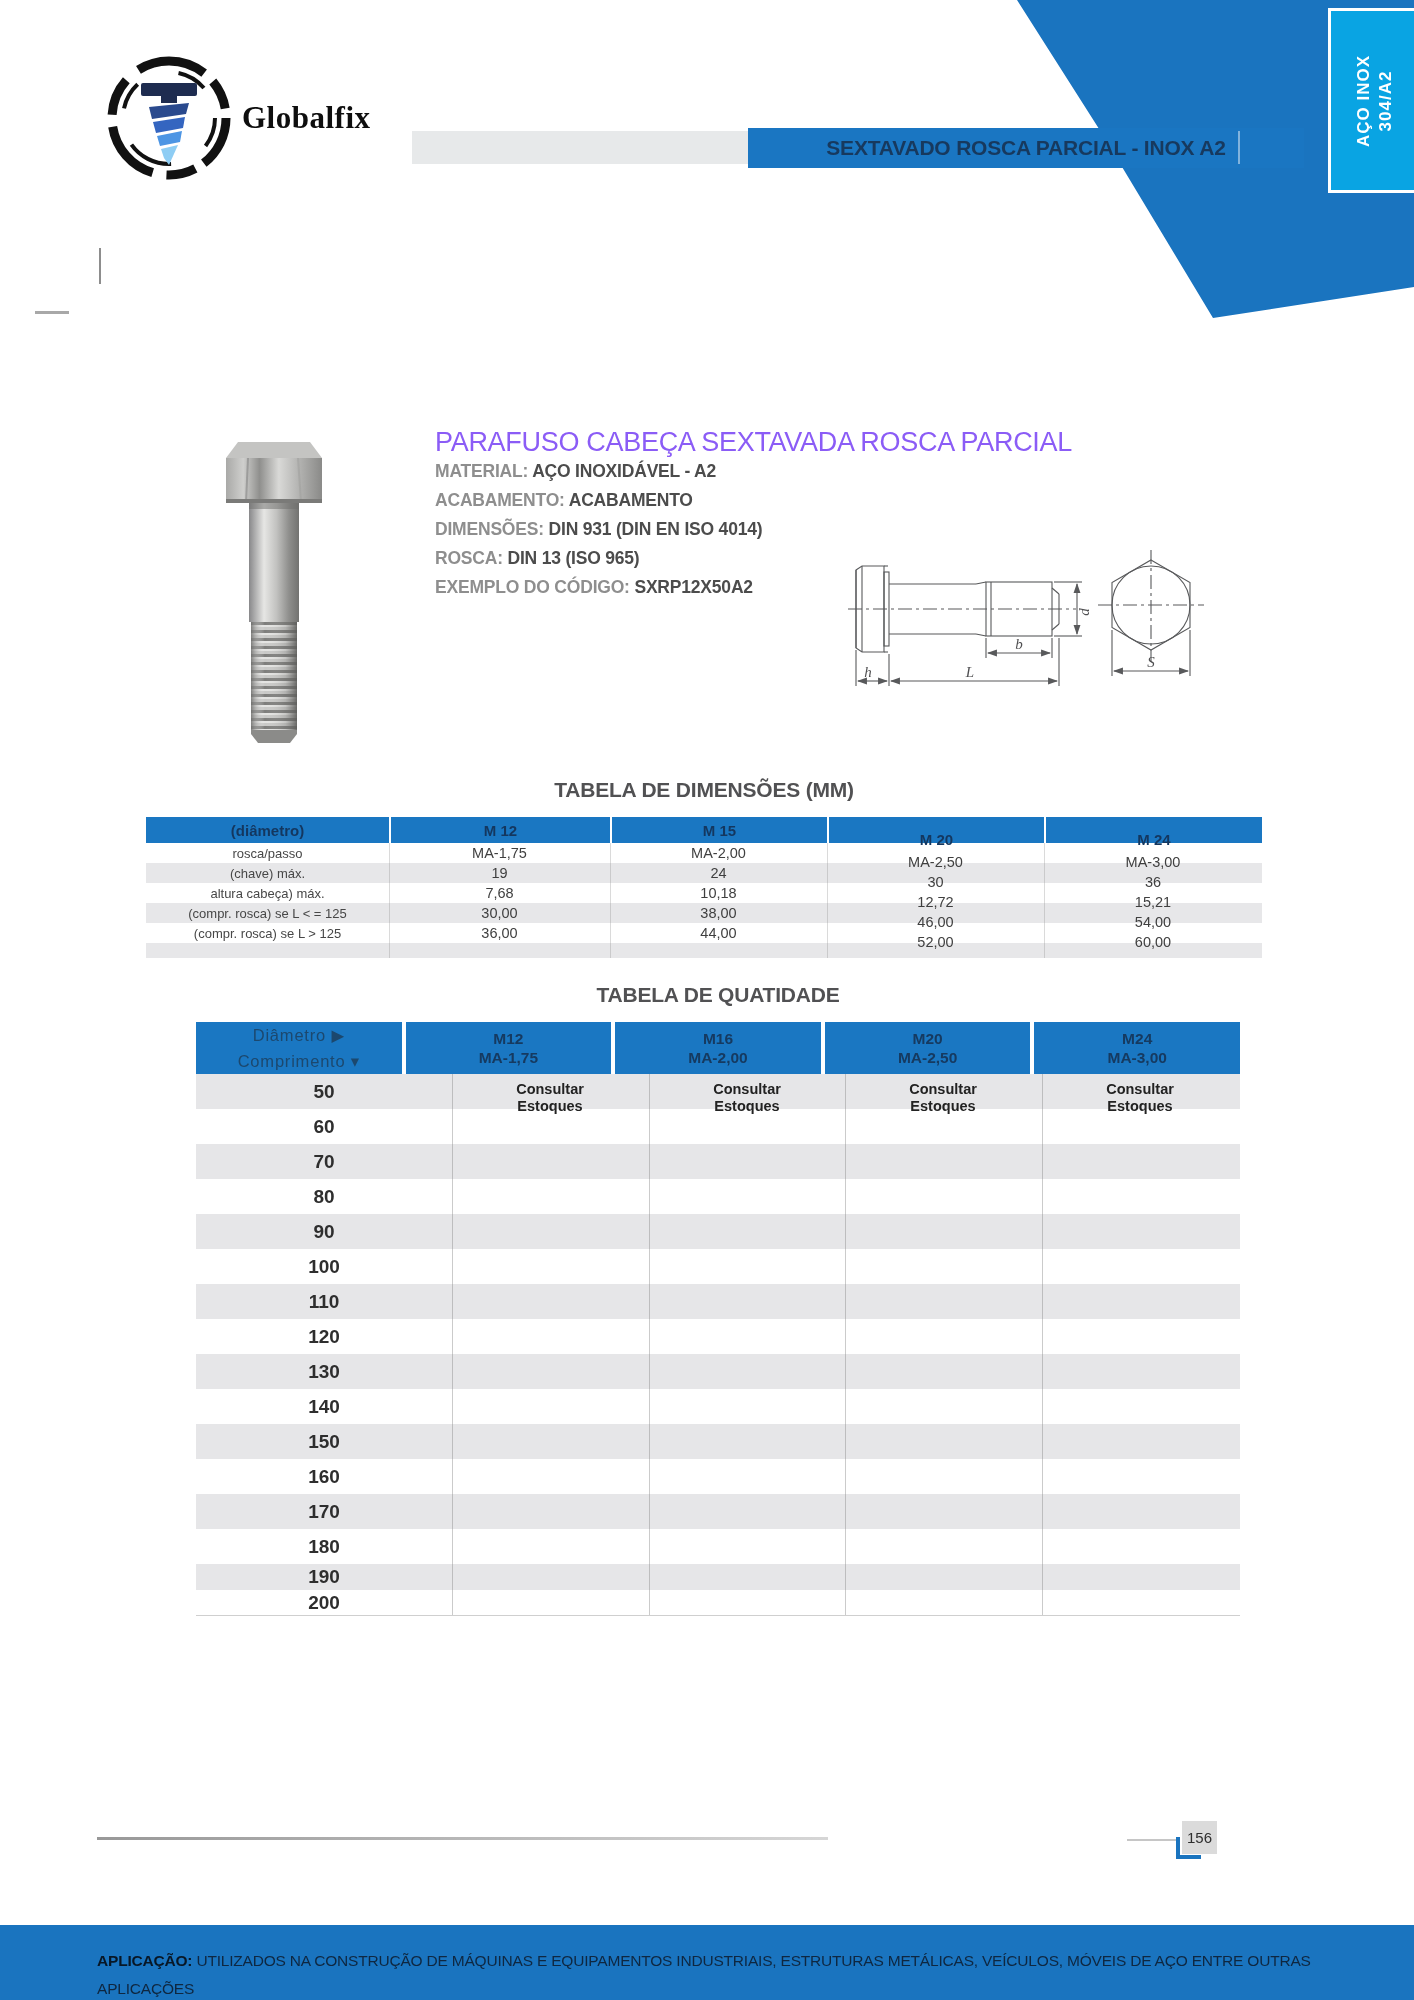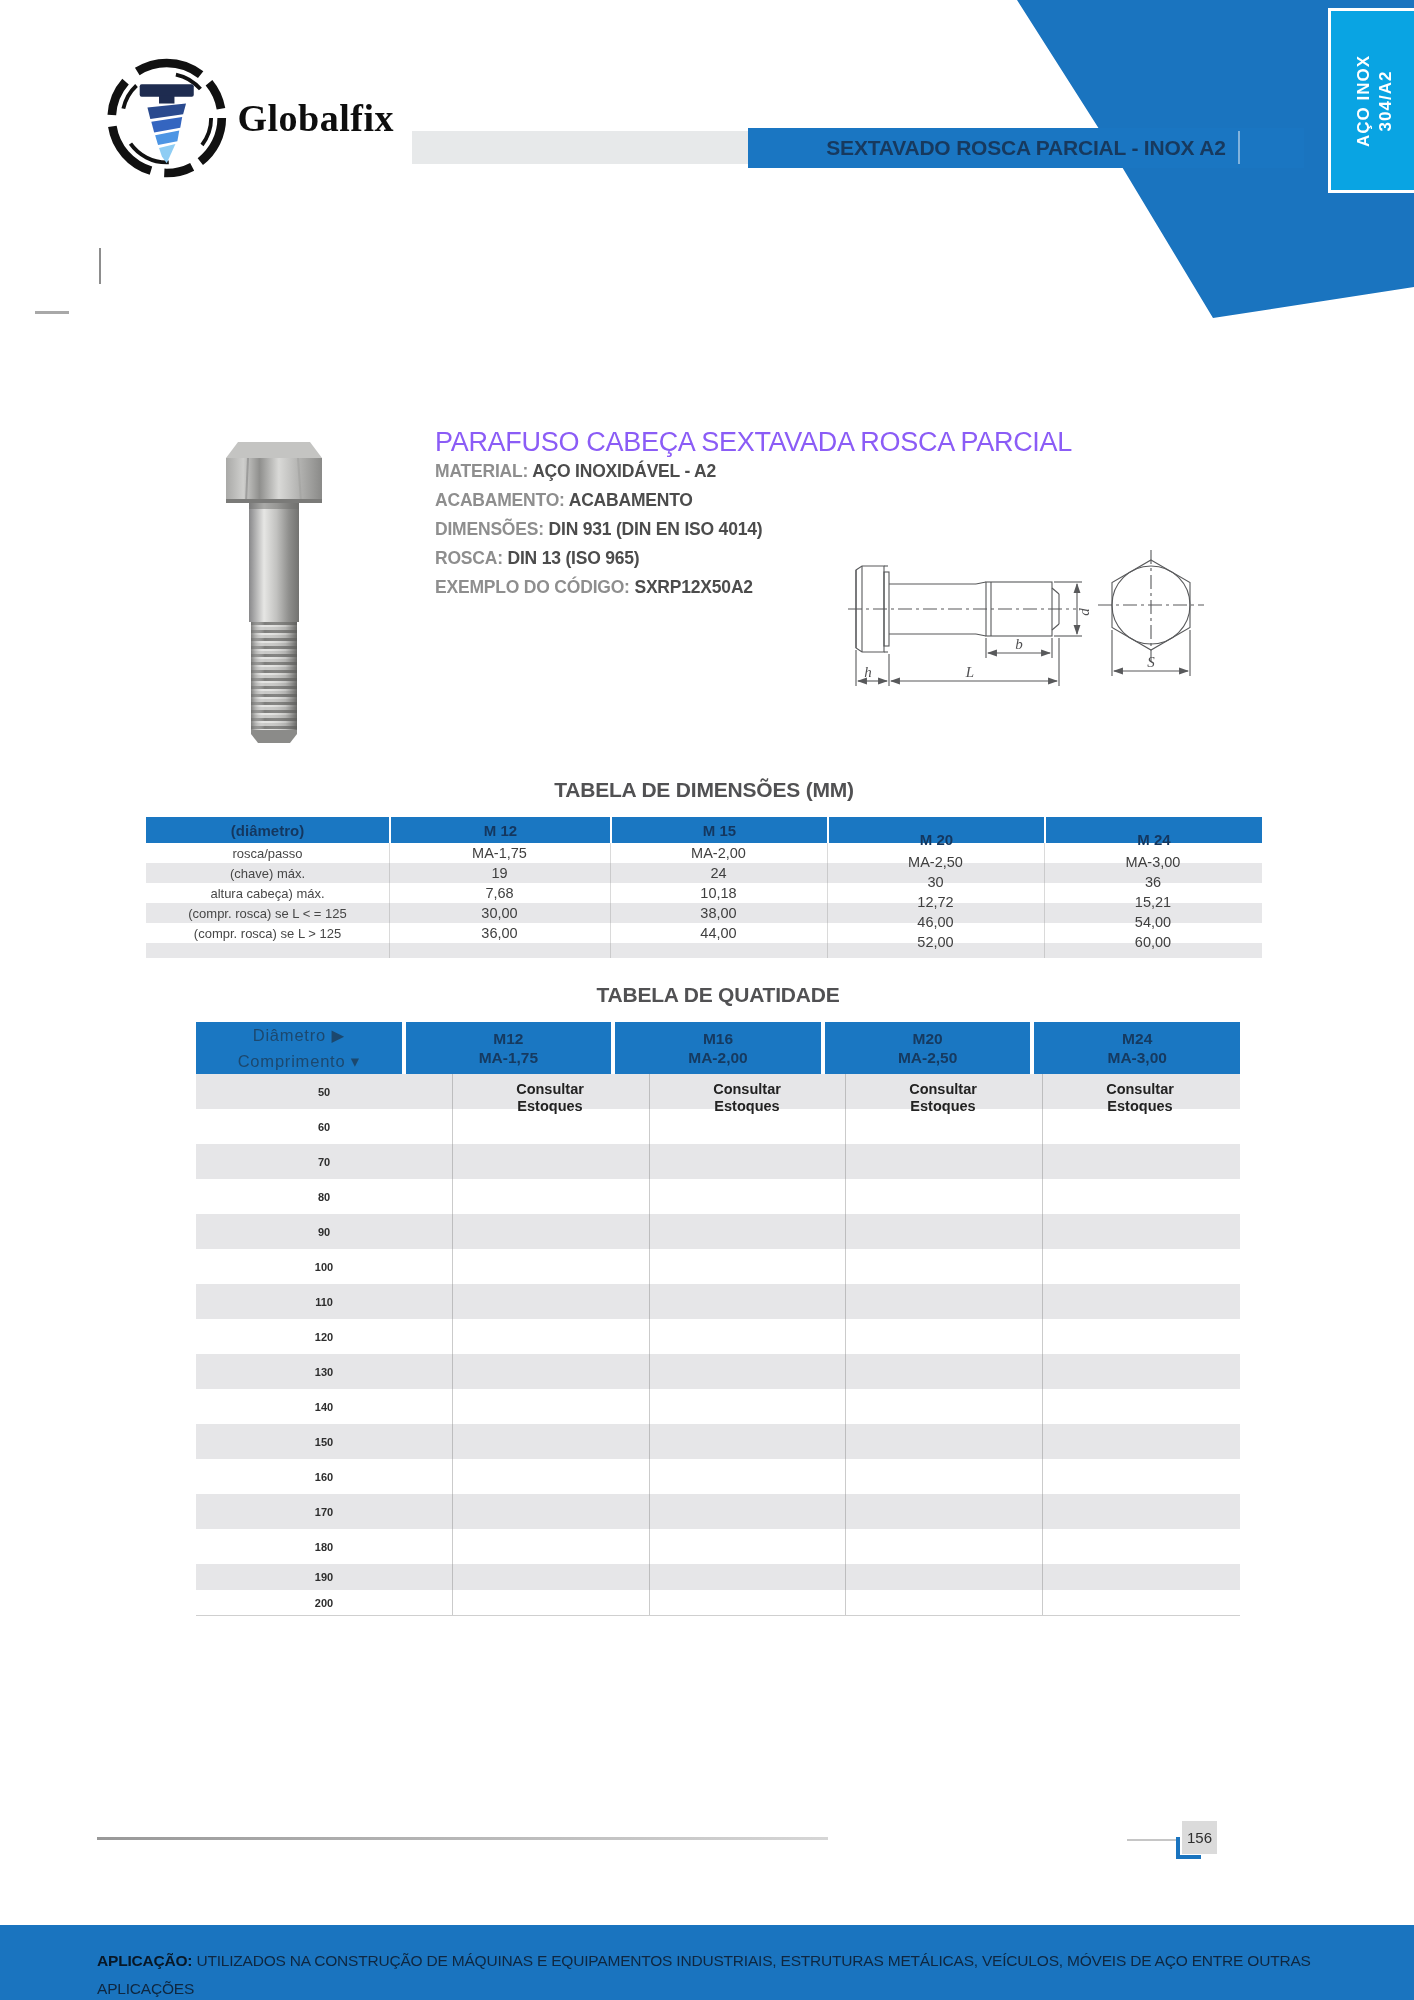--- a/index.html
+++ b/index.html
@@ -7,21 +7,21 @@
     position:relative;width:1414px;height:2000px;background:#ffffff;
     margin:0 auto;overflow:hidden;
     font-family:"Liberation Sans", sans-serif;
   }
   .abs{position:absolute;}
 
   
   .crop-v{left:99px;top:248px;width:2px;height:36px;background:#8d8d8d;}
   .crop-h{left:35px;top:311px;width:34px;height:3px;background:#a8a8a8;}
   .logo-wrap{left:104px;top:50px;width:290px;height:136px;display:flex;align-items:center;}
-  .logo-text{font-family:"Liberation Serif", serif;font-weight:bold;font-size:38px;color:#0e0e0e;margin-left:8px;letter-spacing:0.5px;}
+  .logo-text{font-family:"Liberation Serif", serif;font-weight:bold;font-size:31px;color:#0e0e0e;margin-left:8px;letter-spacing:0.5px;}
   .gray-bar{left:412px;top:131px;width:336px;height:33px;background:#e7e9ea;}
   .banner{left:748px;top:128px;width:556px;height:40px;background:#1a76c2;
           display:flex;align-items:center;justify-content:center;}
   .banner span{color:#17395e;font-size:21px;font-weight:700;letter-spacing:-0.2px;}
   .banner-divider{left:1238px;top:131px;width:2px;height:33px;background:rgba(255,255,255,0.45);}
   .diagonal{left:950px;top:0;width:464px;height:330px;background:#1a74bf;
     clip-path:polygon(67px 0, 464px 0, 464px 287px, 263px 318px, 151px 132px);}
   .side-tab{left:1328px;top:8px;width:92px;height:185px;background:#09a4e3;
     border:3px solid #ffffff;border-right:none;box-sizing:border-box;
     display:flex;align-items:center;justify-content:center;}
@@ -61,21 +61,21 @@
   .qty-head .qh{background:#1a77c2;display:flex;flex-direction:column;align-items:center;justify-content:center;
     color:#163a60;font-size:15.5px;font-weight:700;line-height:19px;}
   .qty-head .qh.corner{color:#1c486e;font-weight:400;font-size:16.5px;letter-spacing:0.8px;line-height:26px;}
   .qty-body{position:relative;}
   .qty-row{position:relative;height:35px;}
   .qty-row.gray{background:#e6e6e8;}
   .qty-row.short{height:26px;}
   .qty-row.short2{height:25px;}
   .qty-len{position:absolute;left:0;width:256px;top:0;bottom:0;
     display:flex;align-items:center;justify-content:center;
-    font-size:11px;font-weight:700;color:#2e2e2e;}
+    font-size:19px;font-weight:700;color:#2e2e2e;}
   .consult{position:absolute;top:7px;transform:translateX(-50%);text-align:center;
     font-size:14.5px;font-weight:700;color:#222222;line-height:17px;white-space:nowrap;z-index:2;}
   .qty-seps .sep{position:absolute;top:0;bottom:0;width:1px;background:rgba(140,140,140,0.45);}
   .qty-bottom{height:1px;background:#cfcfcf;}
 
   
   .foot-line{left:97px;top:1837px;width:731px;height:3px;background:linear-gradient(to right,#989898,#d6d6d6);}
   .foot-dash{left:1127px;top:1839px;width:50px;height:2px;background:#c6c6c6;}
   .page-box{left:1182px;top:1821px;width:35px;height:33px;background:#dbdbdb;
     display:flex;align-items:center;justify-content:center;font-size:15px;color:#2e2e2e;}

